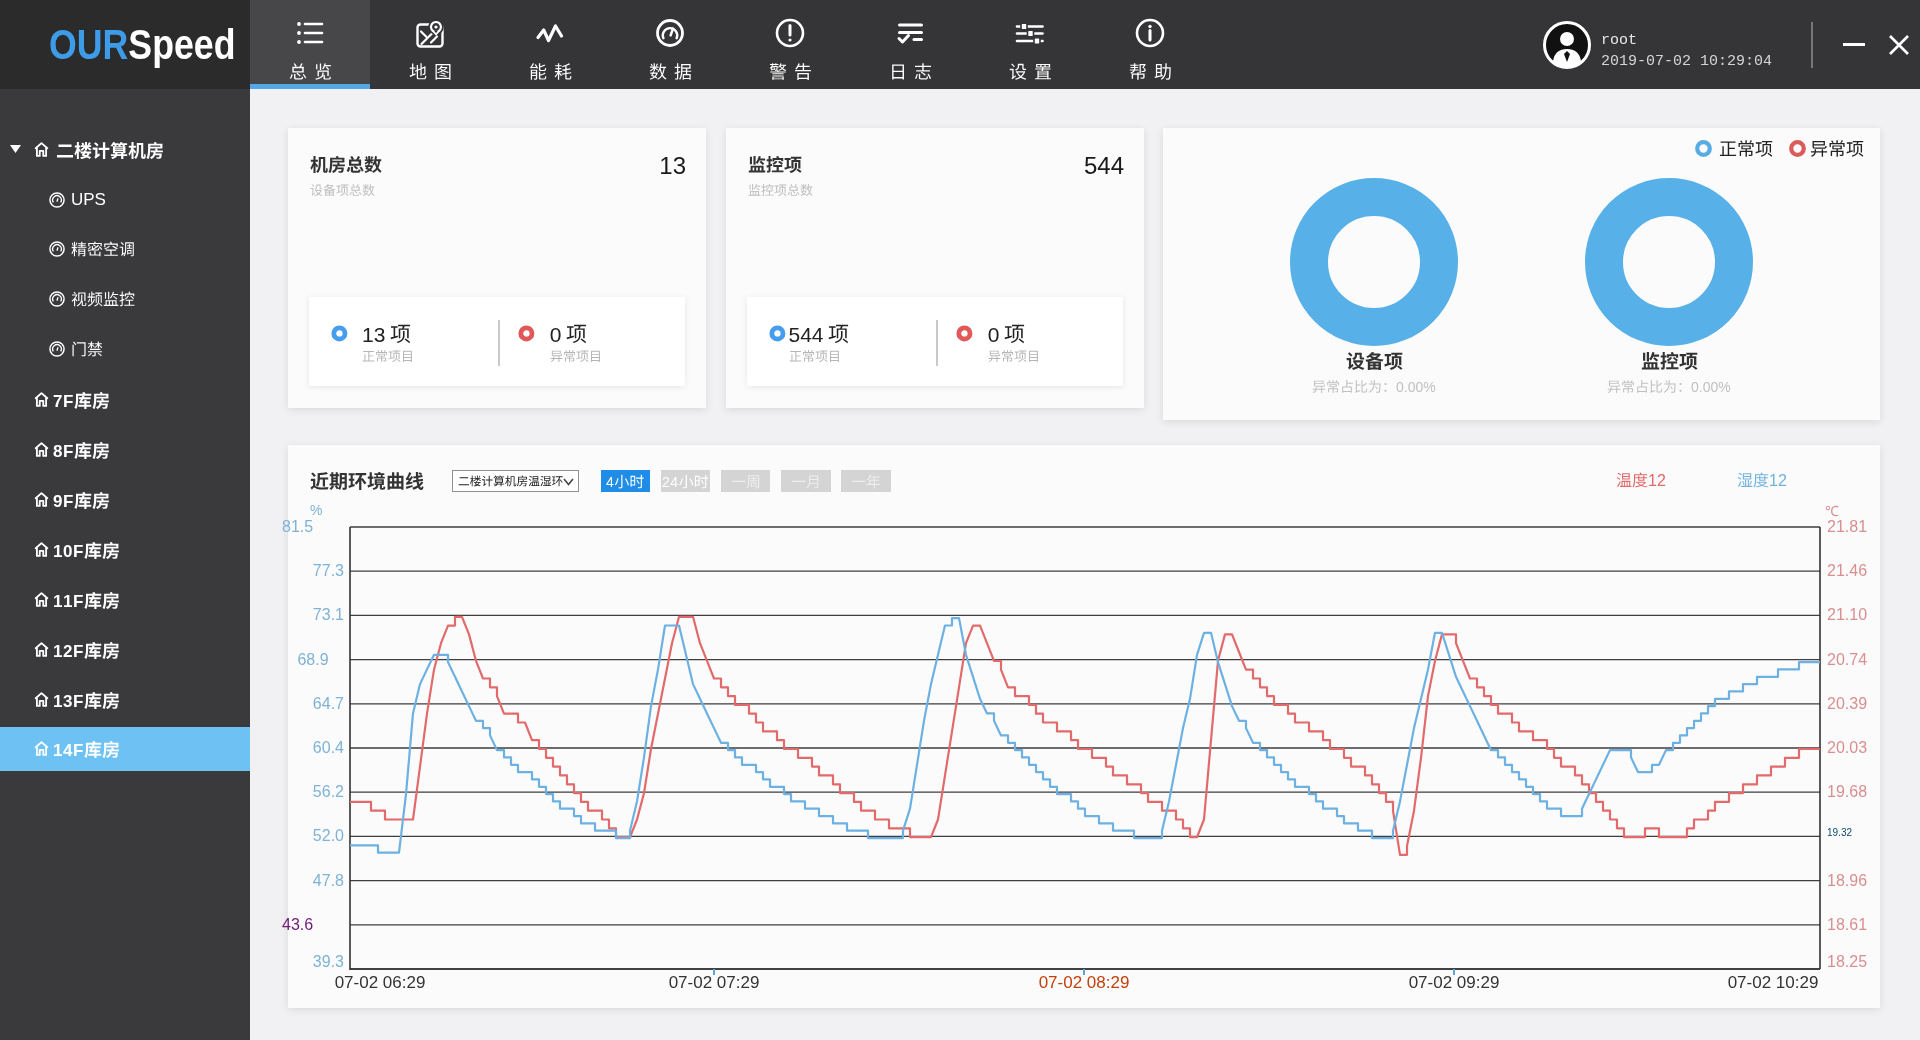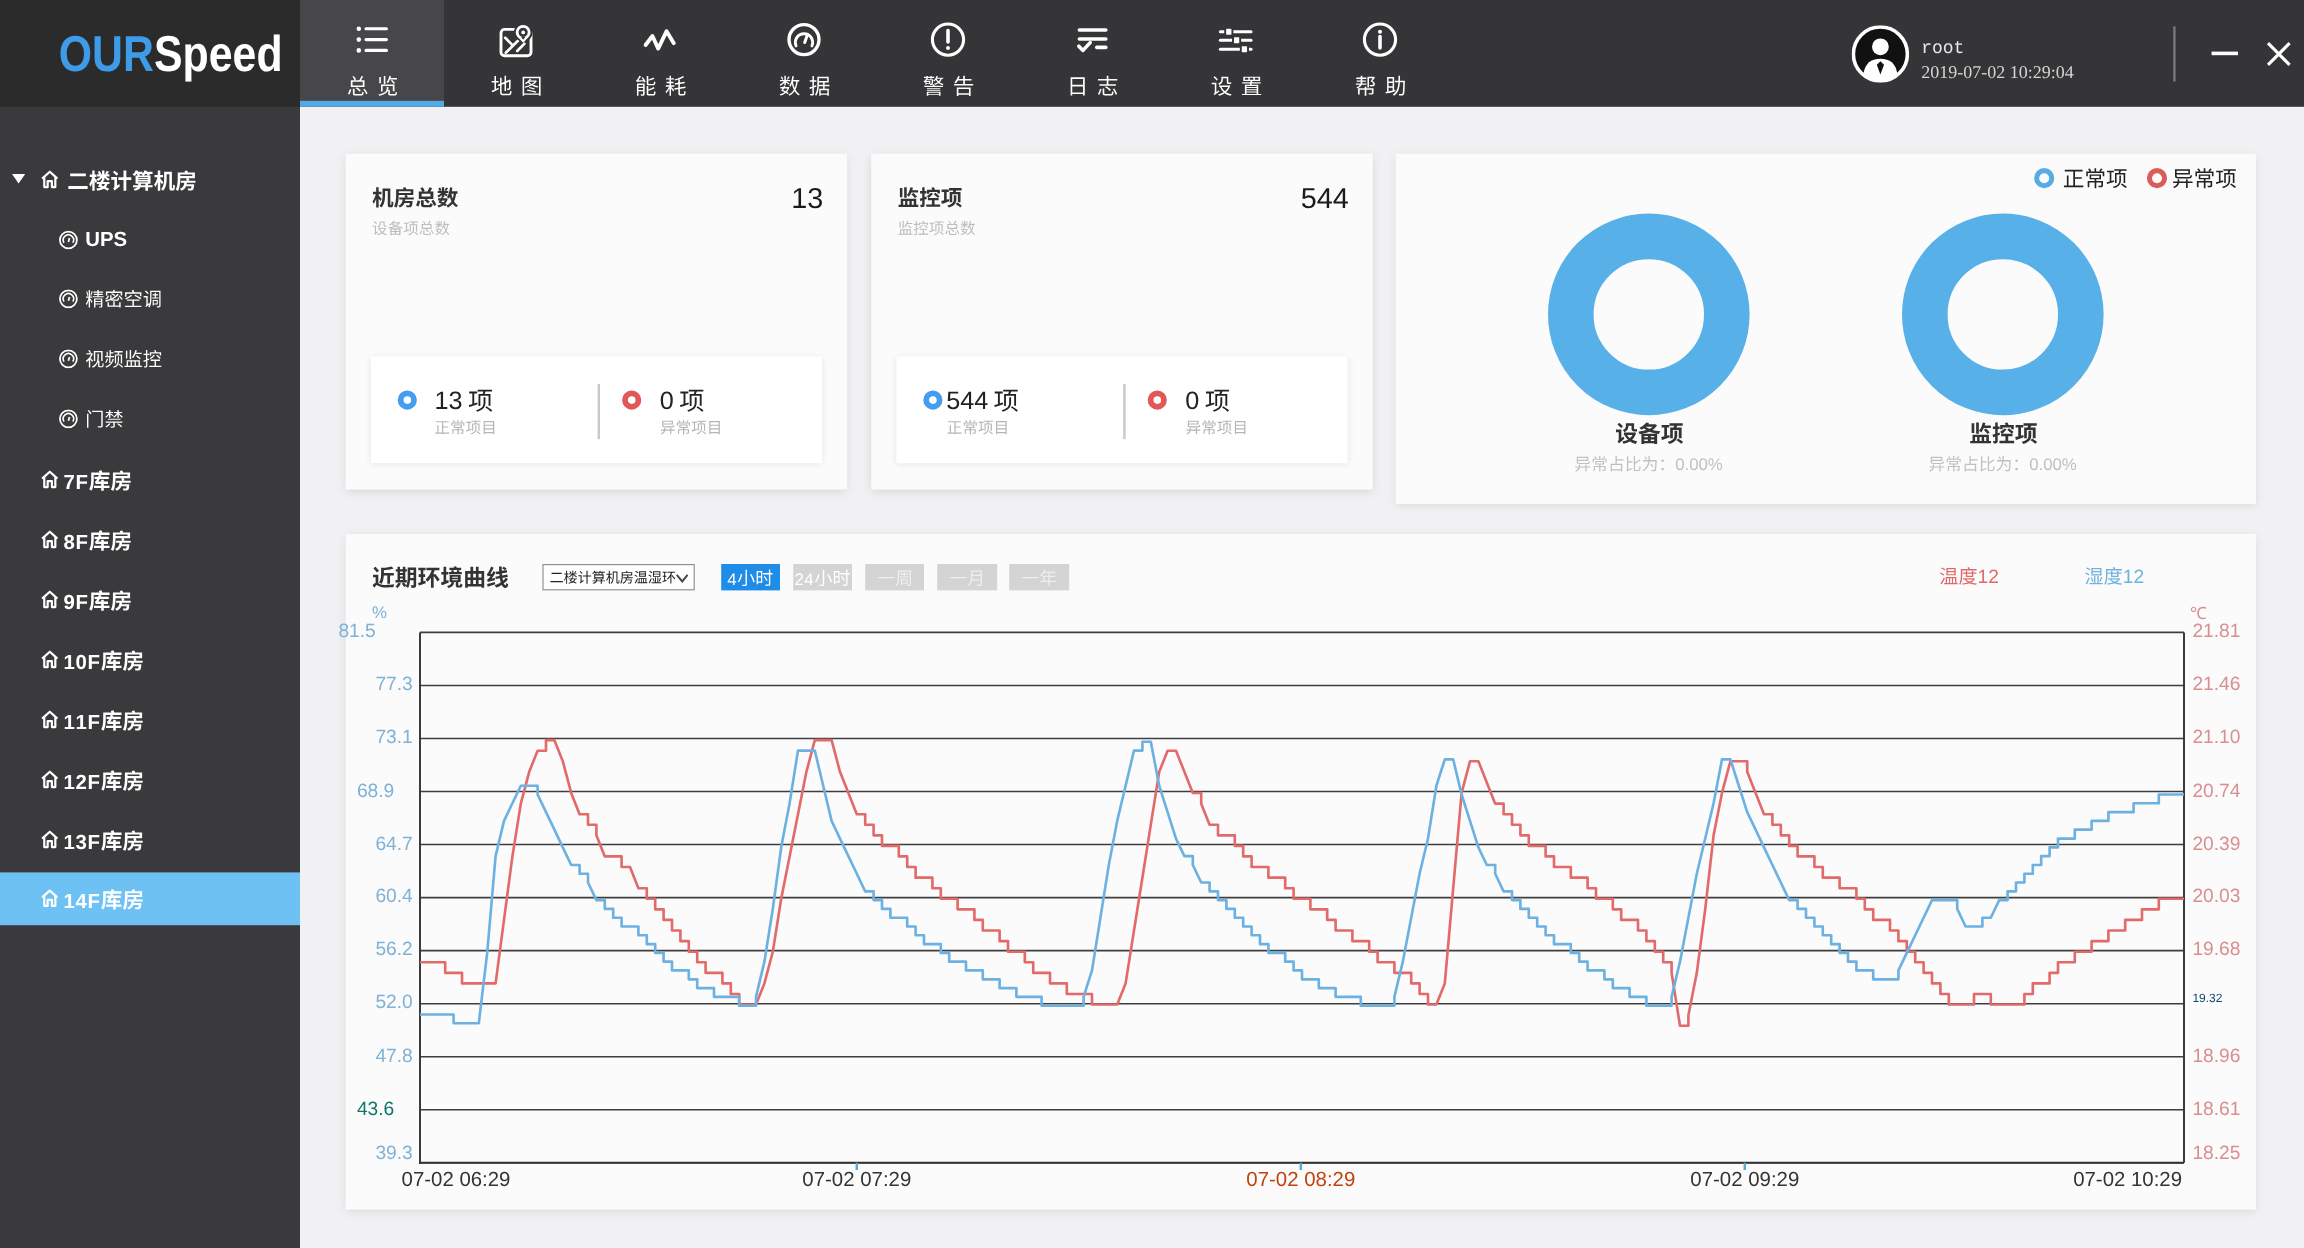--- a/index.html
+++ b/index.html
@@ -93,21 +93,21 @@
     <use href="#g2" transform="translate(36.0 19.34) scale(0.01800 -0.01800)"></use>
     <use href="#g3" transform="translate(54.0 19.34) scale(0.01800 -0.01800)"></use>
     <use href="#g4" transform="translate(72.0 19.34) scale(0.01800 -0.01800)"></use>
     <use href="#g5" transform="translate(90.0 19.34) scale(0.01800 -0.01800)"></use>
   </svg>
 <svg class="abs" style="left:49px;top:192px;z-index:6" width="16" height="16" viewBox="0 0 24 24" fill="none" stroke="#fff">
     <circle cx="12" cy="12" r="10.6" stroke-width="2.2"></circle>
     <path d="M6.5 15.5 A 6.5 6.5 0 1 1 17.5 15.5" stroke-width="2"></path>
     <path d="M13.4 9.6 L12 14.4" stroke-width="2.2"></path>
   </svg>
-<div class="abs" style="left:71px;top:190px;z-index:6;color:#fff;font-size:17px;font-weight:700">UPS</div>
+<div class="abs" style="left:71px;top:190px;z-index:6;color:#fff;font-size:17px;font-weight:400">UPS</div>
 <svg class="abs" style="left:49px;top:241px;z-index:6" width="16" height="16" viewBox="0 0 24 24" fill="none" stroke="#fff">
     <circle cx="12" cy="12" r="10.6" stroke-width="2.2"></circle>
     <path d="M6.5 15.5 A 6.5 6.5 0 1 1 17.5 15.5" stroke-width="2"></path>
     <path d="M13.4 9.6 L12 14.4" stroke-width="2.2"></path>
   </svg>
 <svg style="position:absolute;left:71.0px;top:238.0px;z-index:5" width="64.0" height="22" fill="#ffffff">
     <use href="#g6" transform="translate(0.0 17.08) scale(0.01600 -0.01600)"></use>
     <use href="#g7" transform="translate(16.0 17.08) scale(0.01600 -0.01600)"></use>
     <use href="#g8" transform="translate(32.0 17.08) scale(0.01600 -0.01600)"></use>
     <use href="#g9" transform="translate(48.0 17.08) scale(0.01600 -0.01600)"></use>
@@ -301,21 +301,21 @@
     <use href="#g31" transform="translate(0.0 19.34) scale(0.01800 -0.01800)"></use>
     <use href="#g32" transform="translate(25.0 19.34) scale(0.01800 -0.01800)"></use>
   </svg>
 <svg class="abs" style="left:1543px;top:21px;z-index:6" width="48" height="48" viewBox="0 0 48 48">
     <circle cx="24" cy="24" r="22.5" fill="#111" stroke="#fff" stroke-width="3"></circle>
     <circle cx="24" cy="18" r="7" fill="#fff"></circle>
     <path d="M10 40 Q12 28 24 28 Q36 28 38 40 L34 44 Q29 47 24 47 Q19 47 14 44 Z" fill="#fff"></path>
     <path d="M24 30 L27 33 L24 41 L21 33 Z" fill="#111"></path>
   </svg>
 <div class="abs" style="left:1601px;top:32px;z-index:6;color:#e8e8e8;font-size:15px;font-family:'Liberation Mono',monospace">root</div>
-<div class="abs" style="left:1601px;top:53px;z-index:6;color:#d5d5d5;font-size:15px;font-family:Liberation Serif, serif">2019-07-02 10:29:04</div>
+<div class="abs" style="left:1601px;top:53px;z-index:6;color:#d5d5d5;font-size:15px;font-family:Liberation Mono, monospace">2019-07-02 10:29:04</div>
 <div class="abs" style="left:1811px;top:22px;width:2px;height:46px;background:#777;z-index:6"></div>
 <div class="abs" style="left:1843px;top:43px;width:22px;height:3px;background:#fff;z-index:6"></div>
 <svg class="abs" style="left:1888px;top:34px;z-index:6" width="22" height="22">
     <path d="M2 2 L20 20 M20 2 L2 20" stroke="#fff" stroke-width="2.6"></path>
   </svg>
 <div class="abs" style="left:288px;top:128px;width:418px;height:280px;background:#fbfbfc;box-shadow:0 2px 8px rgba(0,0,0,0.10);z-index:4"></div>
 <div class="abs" style="left:726px;top:128px;width:418px;height:280px;background:#fbfbfc;box-shadow:0 2px 8px rgba(0,0,0,0.10);z-index:4"></div>
 <div class="abs" style="left:1163px;top:128px;width:717px;height:292px;background:#fbfbfc;box-shadow:0 2px 8px rgba(0,0,0,0.10);z-index:4"></div>
 <div class="abs" style="left:288px;top:445px;width:1592px;height:563px;background:#fbfbfc;box-shadow:0 2px 8px rgba(0,0,0,0.10);z-index:4"></div>
 <svg style="position:absolute;left:310.0px;top:151.5px;z-index:5" width="72.0" height="25" fill="#333333">
@@ -545,21 +545,21 @@
   </svg>
 <div class="abs" style="left:282px;top:518.0px;width:62px;text-align:left;font-size:16px;color:#7fb2d5;z-index:6">81.5</div>
 <div class="abs" style="left:282px;top:562.2px;width:62px;text-align:right;font-size:16px;color:#7fb2d5;z-index:6">77.3</div>
 <div class="abs" style="left:282px;top:606.4px;width:62px;text-align:right;font-size:16px;color:#7fb2d5;z-index:6">73.1</div>
 <div class="abs" style="left:282px;top:650.6px;width:62px;text-align:center;font-size:16px;color:#7fb2d5;z-index:6">68.9</div>
 <div class="abs" style="left:282px;top:694.8px;width:62px;text-align:right;font-size:16px;color:#7fb2d5;z-index:6">64.7</div>
 <div class="abs" style="left:282px;top:739.0px;width:62px;text-align:right;font-size:16px;color:#7fb2d5;z-index:6">60.4</div>
 <div class="abs" style="left:282px;top:783.2px;width:62px;text-align:right;font-size:16px;color:#7fb2d5;z-index:6">56.2</div>
 <div class="abs" style="left:282px;top:827.4px;width:62px;text-align:right;font-size:16px;color:#7fb2d5;z-index:6">52.0</div>
 <div class="abs" style="left:282px;top:871.6px;width:62px;text-align:right;font-size:16px;color:#7fb2d5;z-index:6">47.8</div>
-<div class="abs" style="left:282px;top:915.8px;width:62px;text-align:center;font-size:16px;color:#0f766e;z-index:6">43.6</div>
+<div class="abs" style="left:282px;top:915.8px;width:62px;text-align:left;font-size:16px;color:#701a75;z-index:6">43.6</div>
 <div class="abs" style="left:282px;top:953.0px;width:62px;text-align:right;font-size:16px;color:#7fb2d5;z-index:6">39.3</div>
 <div class="abs" style="left:1827px;top:518.0px;font-size:16px;color:#d98f8f;z-index:6">21.81</div>
 <div class="abs" style="left:1827px;top:562.2px;font-size:16px;color:#d98f8f;z-index:6">21.46</div>
 <div class="abs" style="left:1827px;top:606.4px;font-size:16px;color:#d98f8f;z-index:6">21.10</div>
 <div class="abs" style="left:1827px;top:650.6px;font-size:16px;color:#d98f8f;z-index:6">20.74</div>
 <div class="abs" style="left:1827px;top:694.8px;font-size:16px;color:#d98f8f;z-index:6">20.39</div>
 <div class="abs" style="left:1827px;top:739.0px;font-size:16px;color:#d98f8f;z-index:6">20.03</div>
 <div class="abs" style="left:1827px;top:783.2px;font-size:16px;color:#d98f8f;z-index:6">19.68</div>
 <div class="abs" style="left:1827px;top:827.4px;font-size:10px;color:#0c4a6e;z-index:6">19.32</div>
 <div class="abs" style="left:1827px;top:871.6px;font-size:16px;color:#d98f8f;z-index:6">18.96</div>

